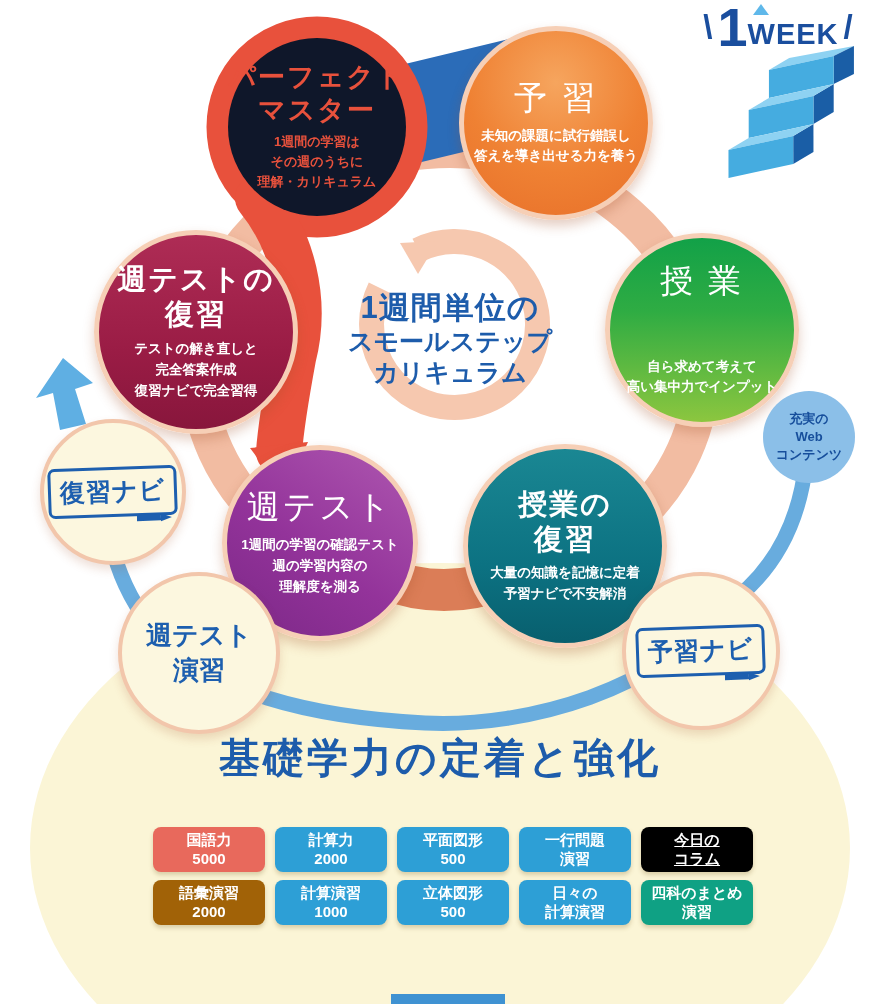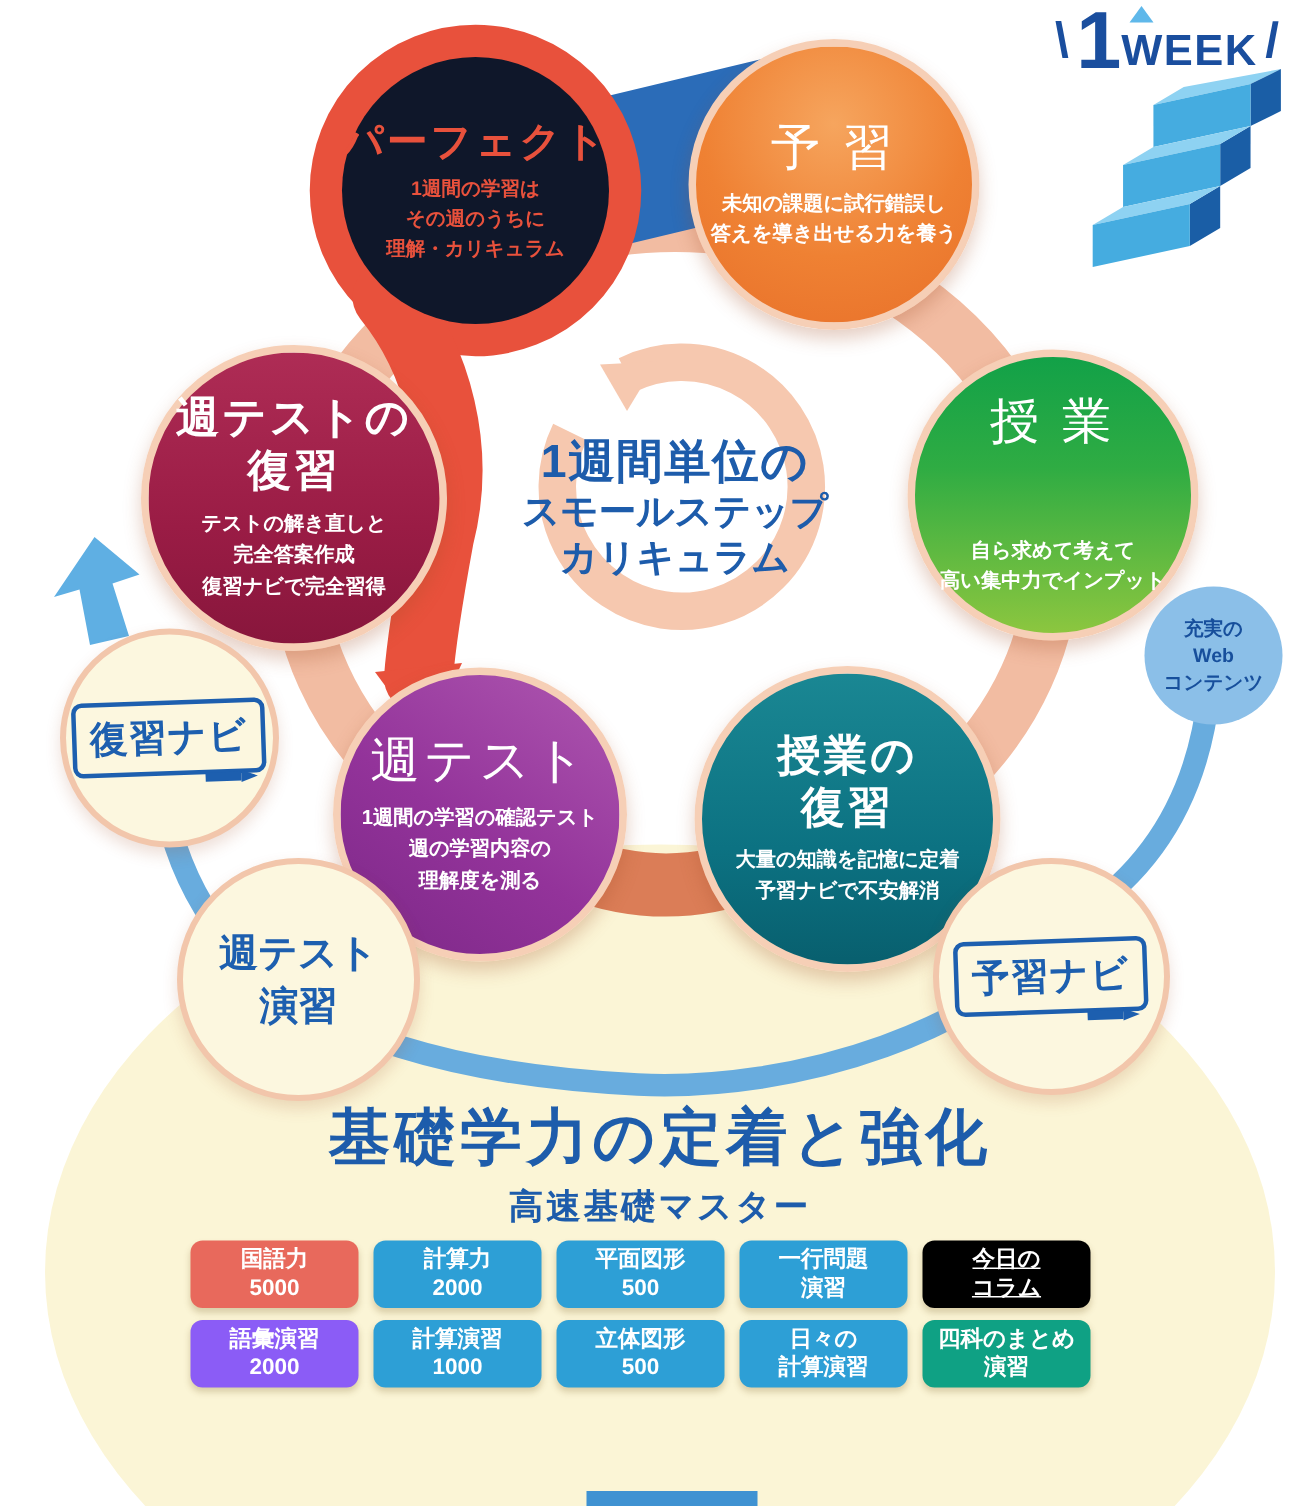--- a/index.html
+++ b/index.html
@@ -51,21 +51,21 @@
   .w-sl{margin-left:5px;}
   .w-arrow{position:absolute;left:753px;top:4px;width:0;height:0;
            border-left:8px solid transparent;border-right:8px solid transparent;
            border-bottom:11px solid #5FB8EA;}
 
   
   .foundation-h{left:60px;top:731px;width:760px;text-align:center;font-size:41px;font-weight:bold;
                 color:#1D5CAB;letter-spacing:3px;}
   .foundation-sub{left:60px;top:789px;width:760px;text-align:center;font-size:23px;font-weight:bold;
                   color:#1D5CAB;letter-spacing:2px;}
-  .mrow{position:absolute;left:118px;width:618px;display:flex;gap:10px;justify-content:center;}
+  .mrow{position:absolute;left:144px;width:618px;display:flex;gap:10px;justify-content:center;}
   .mrow1{top:827px;} .mrow2{top:880px;}
   .mbtn{width:112px;height:45px;border-radius:8px;color:#fff;font-weight:bold;font-size:15px;
         line-height:1.25;display:flex;flex-direction:column;align-items:center;justify-content:center;
         box-shadow:0 3px 4px rgba(120,90,30,.25);}
   .bottom-bar{left:391px;top:994px;width:114px;height:10px;background:#3F92D2;}
 </style>
 </head>
 <body>
 
 <div class="stage">
@@ -109,20 +109,21 @@
     <polygon points="80,54 144,40 124,52 60,66" fill="#8ED2F2"></polygon>
     <polygon points="60,66 124,52 124,80 60,94" fill="#45ACE0"></polygon>
     <polygon points="104,92 124,80 124,108 104,120" fill="#1A5EA6"></polygon>
     <polygon points="60,94 124,80 104,92 40,106" fill="#8ED2F2"></polygon>
     <polygon points="40,106 104,92 104,120 40,134" fill="#45ACE0"></polygon>
   </svg>
 
   <div class="circle perfect" style="left:228px;top:38px;width:178px;height:178px;">
     <div class="c-title2">
       <div>パーフェクト</div>
+      <div>マスター</div>
     </div>
     <div class="c-desc">
       <div>1週間の学習は</div>
       <div>その週のうちに</div>
       <div>理解・カリキュラム</div>
     </div>
   </div>
 
   <div class="circle yoshu" style="left:459px;top:26px;width:194px;height:194px;">
     <div class="c-title">予 習</div>
@@ -205,21 +206,20 @@
     </div>
   </div>
 
   <div class="balloon">
     <div>充実の</div>
     <div>Web</div>
     <div>コンテンツ</div>
   </div>
 
   <div class="abs foundation-h">基礎学力の定着と強化</div>
-  <div class="abs foundation-sub">高速基礎マスター</div>
   <div class="mrow mrow1">
       <div class="mbtn" style="background: rgb(232, 105, 92);">
         <span>国語力</span>
         <span>5000</span>
       </div>
       <div class="mbtn" style="background: rgb(45, 159, 214);">
         <span>計算力</span>
         <span>2000</span>
       </div>
       <div class="mbtn" style="background: rgb(45, 159, 214);">
@@ -229,21 +229,21 @@
       <div class="mbtn" style="background: rgb(45, 159, 214);">
         <span>一行問題</span>
         <span>演習</span>
       </div>
       <div class="mbtn" style="background: #000000; text-decoration: underline;">
         <span>今日の</span>
         <span>コラム</span>
       </div>
     </div>
   <div class="mrow mrow2">
-      <div class="mbtn" style="background: #8b5cf6;">
+      <div class="mbtn" style="background: #a16207;">
         <span>語彙演習</span>
         <span>2000</span>
       </div>
       <div class="mbtn" style="background: rgb(45, 159, 214);">
         <span>計算演習</span>
         <span>1000</span>
       </div>
       <div class="mbtn" style="background: rgb(45, 159, 214);">
         <span>立体図形</span>
         <span>500</span>

